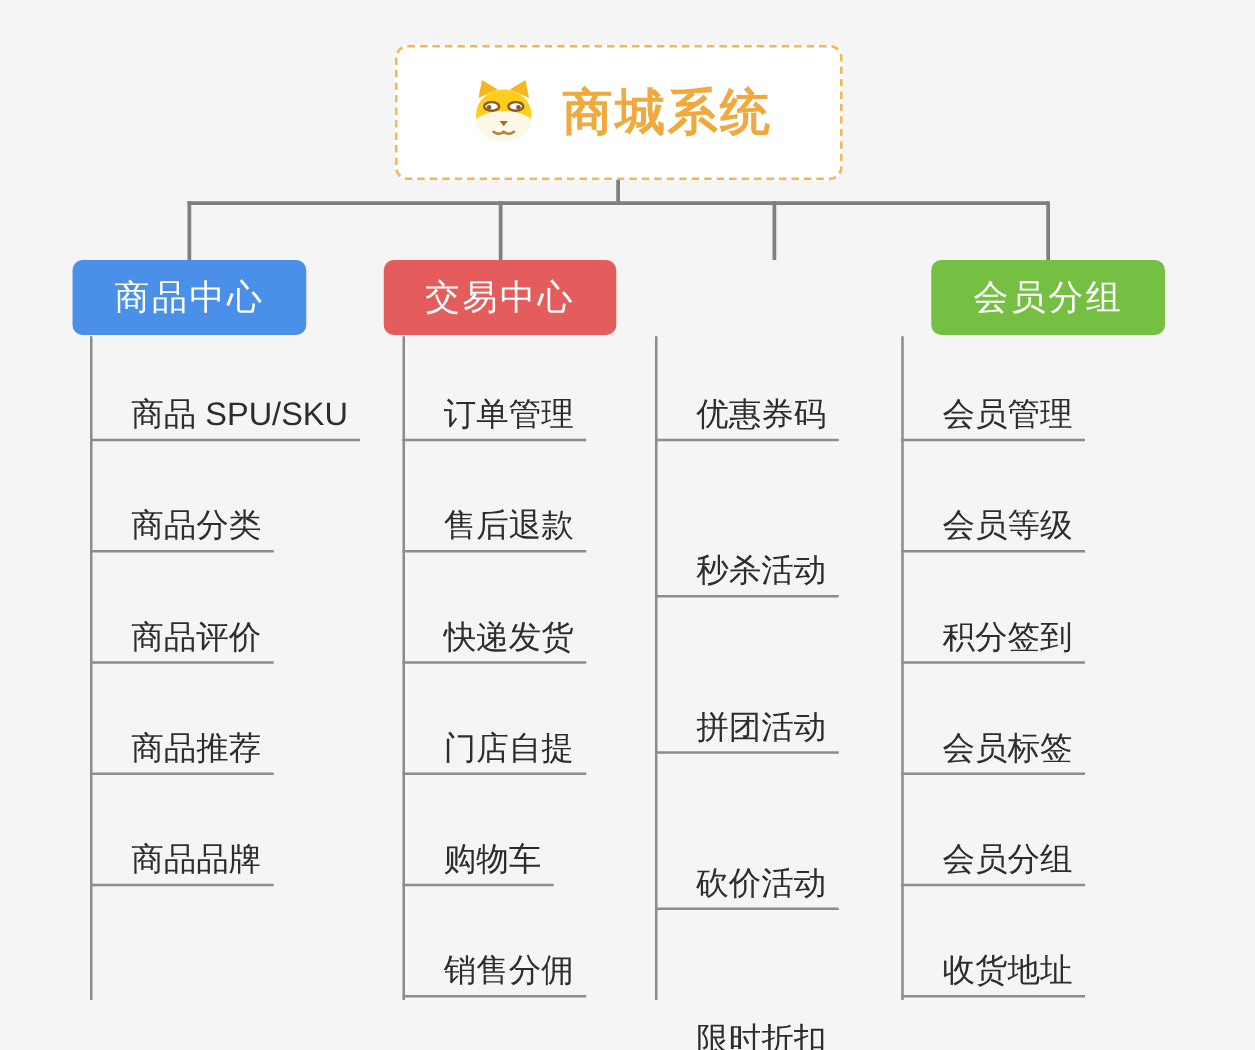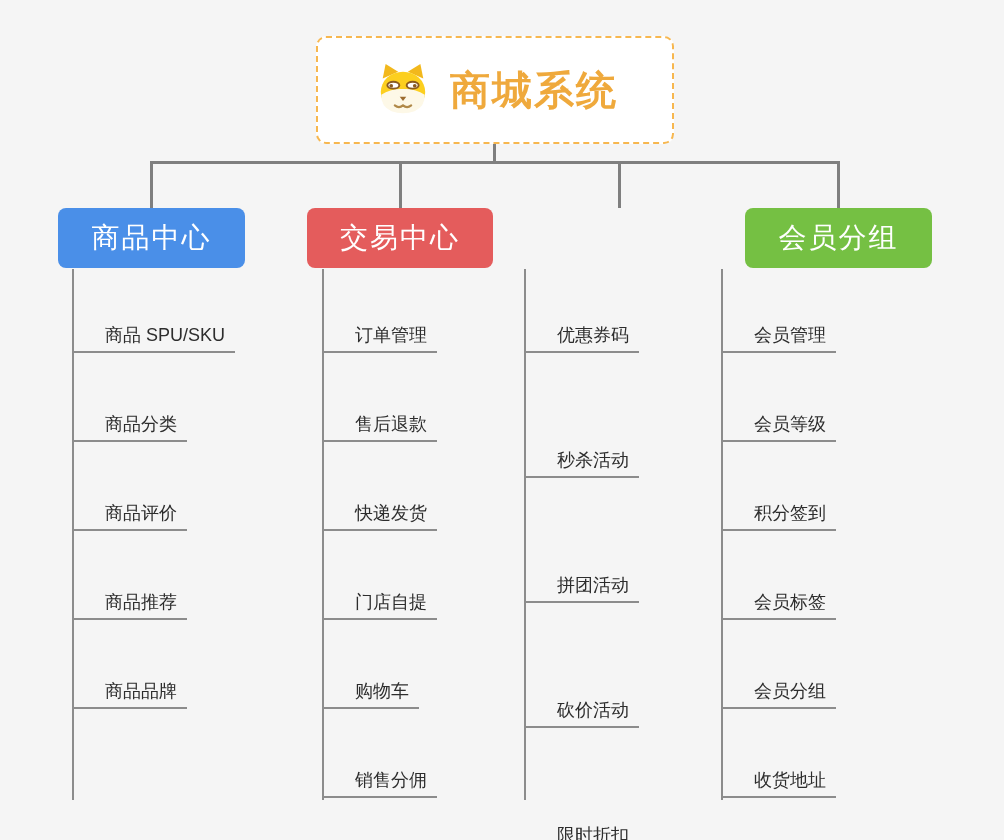--- a/index.html
+++ b/index.html
@@ -60,21 +60,21 @@
   .leaf-col::before {           
     content: ""; position: absolute;
     left: 0; top: 5px; width: 2px; height: 531px;
     background: #8c8c8c;
   }
   .leaf {
     height: 89px; box-sizing: border-box;
     display: flex; align-items: flex-end;
     padding: 0 10px 4px 33px;
     border-bottom: 2px solid #8c8c8c;
-    font-size: 18px; color: #2d2d2d;
+    font-size: 26px; color: #2d2d2d;
     white-space: nowrap; width: fit-content;
     line-height: 1.2;
   }
 </style>
 </head>
 <body>
 
 <div id="canvas">
 
   <div class="root-node" style="border-color: rgb(247, 183, 79);">

